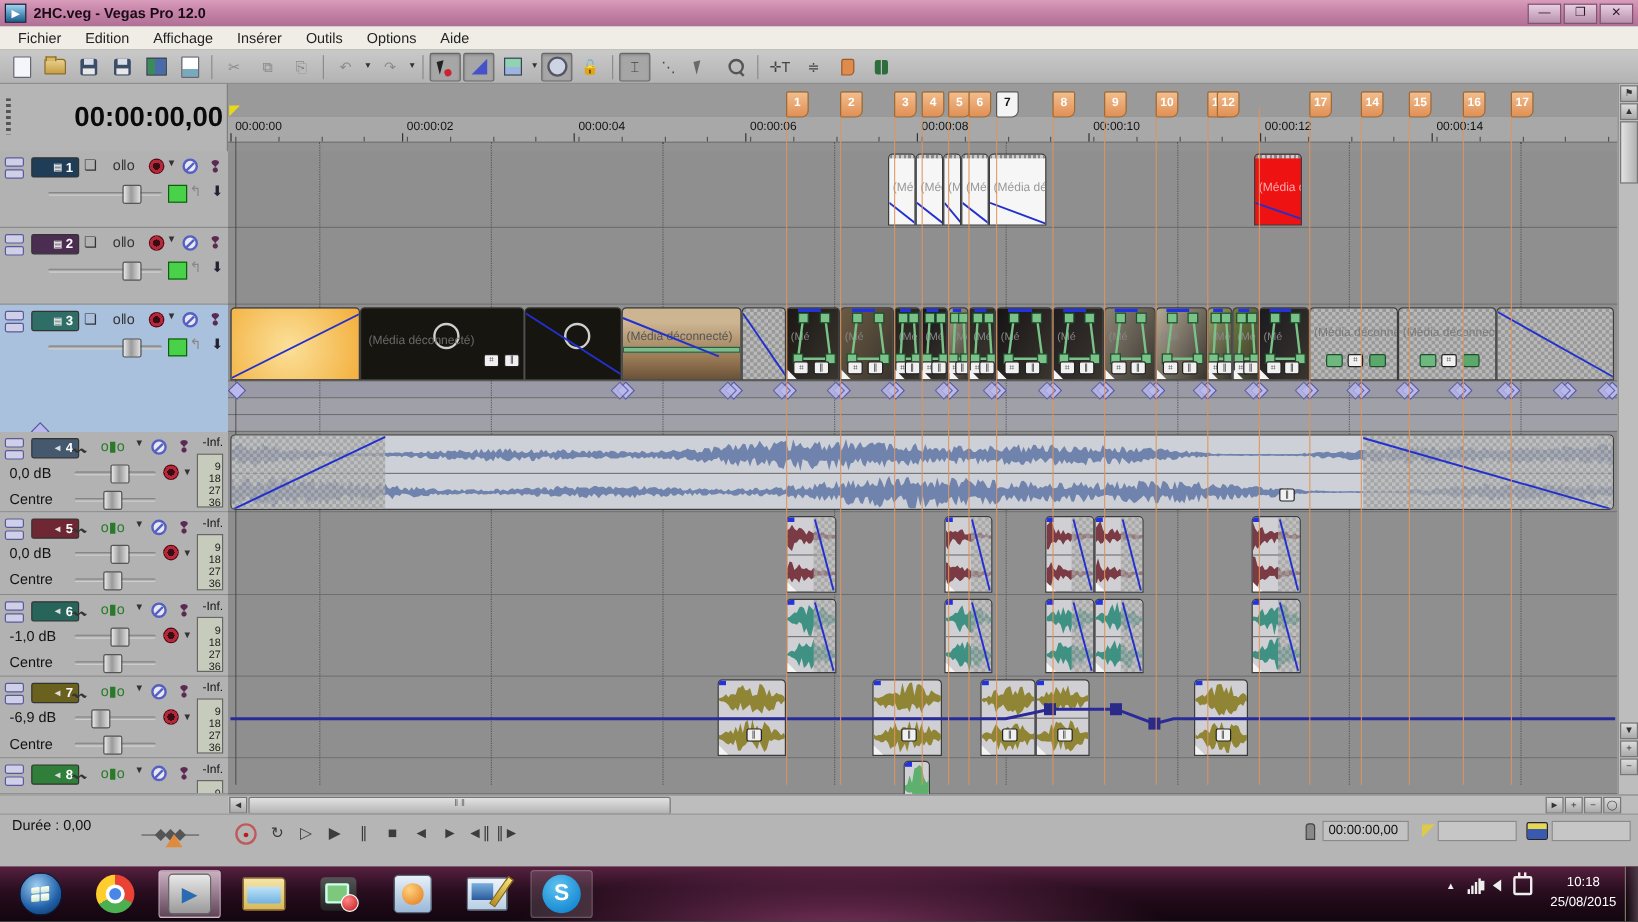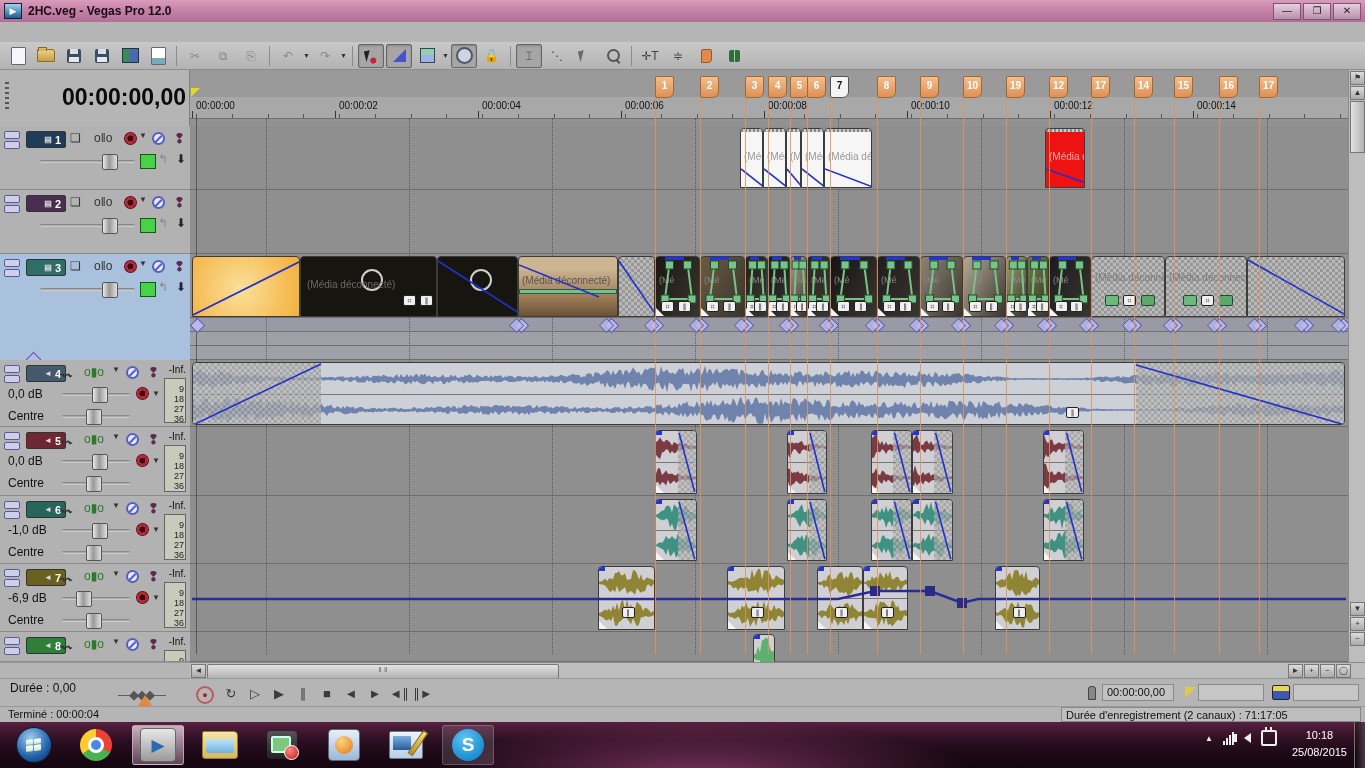--- a/index.html
+++ b/index.html
@@ -140,20 +140,29 @@
   <div class="abs titlebar">
     <span class="appicon">▶</span>
     <span class="ttl">2HC.veg - Vegas Pro 12.0</span>
     <span class="winbtns">
       <span class="winbtn">—</span>
       <span class="winbtn">❐</span>
       <span class="winbtn">✕</span>
     </span>
   </div>
 
+  <div class="abs menubar">
+      <div class="menu-item">Fichier</div>
+      <div class="menu-item">Edition</div>
+      <div class="menu-item">Affichage</div>
+      <div class="menu-item">Insérer</div>
+      <div class="menu-item">Outils</div>
+      <div class="menu-item">Options</div>
+      <div class="menu-item">Aide</div>
+    </div>
 
   <div class="abs toolbar">
       <div class="tbtn">
         <div class="pagei"></div>
       </div>
       <div class="tbtn">
         <div class="folderi"></div>
       </div>
       <div class="tbtn">
         <div class="floppyi"></div>
@@ -1125,21 +1134,21 @@
       <div class="mflag msel" style="position: absolute; left: 640px;">7</div>
       <div class="mline" style="left: 687px;"></div>
       <div class="mflag" style="position: absolute; left: 687px;">8</div>
       <div class="mline" style="left: 730px;"></div>
       <div class="mflag" style="position: absolute; left: 730px;">9</div>
       <div class="mline" style="left: 773px;"></div>
       <div class="mflag" style="position: absolute; left: 773px;">10</div>
       <div class="mline" style="left: 816px;"></div>
       <div class="mflag" style="position: absolute; left: 816px;">19</div>
       <div class="mline" style="left: 859px;"></div>
-      <div class="mflag" style="position: absolute; left: 859px; text-align: center;">12</div>
+      <div class="mflag" style="position: absolute; left: 824px; text-align: center;">12</div>
       <div class="mline" style="left: 901px;"></div>
       <div class="mflag" style="position: absolute; left: 901px;">17</div>
       <div class="mline" style="left: 944px;"></div>
       <div class="mflag" style="position: absolute; left: 944px;">14</div>
       <div class="mline" style="left: 984px;"></div>
       <div class="mflag" style="position: absolute; left: 984px;">15</div>
       <div class="mline" style="left: 1029px;"></div>
       <div class="mflag" style="position: absolute; left: 1029px;">16</div>
       <div class="mline" style="left: 1069px;"></div>
       <div class="mflag" style="position: absolute; left: 1069px;">17</div>
@@ -1179,24 +1188,20 @@
       <div class="tpbtn" style="left: 388px;">◄∥</div>
       <div class="tpbtn" style="left: 412px;">∥►</div>
       <div class="abs" style="left: 1088px; top: 7px; width: 6px; height: 12px; background: rgb(136, 136, 136); border: 1px solid rgb(68, 68, 68); border-radius: 3px 3px 0px 0px;"></div>
       <div class="field" style="left: 1102px; top: 5px; width: 72px; height: 17px; background: rgb(194, 194, 194);">00:00:00,00</div>
       <div class="abs" style="left: 1185px; top: 8px; width: 0px; height: 0px; border-top: 11px solid rgb(221, 202, 74); border-right: 11px solid transparent;"></div>
       <div class="field" style="left: 1198px; top: 5px; width: 66px; height: 17px;"></div>
       <div class="abs" style="left: 1272px; top: 6px; width: 16px; height: 13px; background: linear-gradient(rgb(232, 216, 80) 40%, rgb(58, 90, 176) 40%); border: 1px solid rgb(34, 34, 51); border-radius: 2px;"></div>
       <div class="field" style="left: 1293px; top: 5px; width: 66px; height: 17px;"></div>
     </div>
 
-  <div class="abs statusrow">
-    <span class="abs" style="left:8px;top:1px;">Terminé : 00:00:04</span>
-    <span class="abs field" style="right:4px;top:0;width:300px;height:15px;background:#bebebe;">Durée d'enregistrement (2 canaux) : 71:17:05</span>
-  </div>
 
   <div class="abs taskbar">
     <div class="tkglow"></div>
     <div id="tkapps">
         <div class="tkapp" style="left: 8px;">
           <div class="orb">
             <span class="win">
               <i></i>
               <i></i>
               <i></i>

